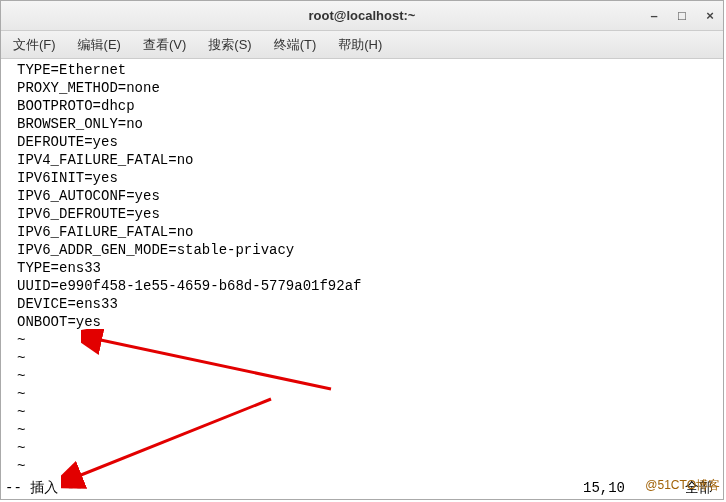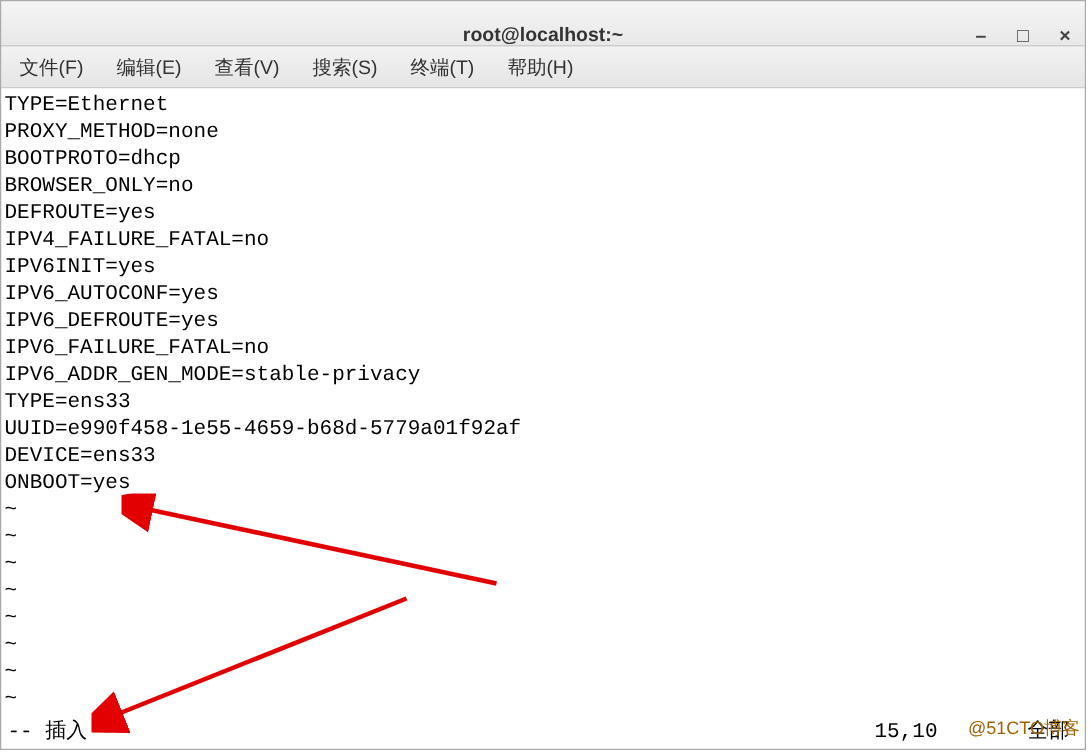--- a/index.html
+++ b/index.html
@@ -18,21 +18,21 @@
       height: 500px;
       background: #fff;
       display: flex;
       flex-direction: column;
     }
     .titlebar {
       height: 30px;
       background: linear-gradient(#f5f5f5, #e8e8e8);
       border-bottom: 1px solid #ccc;
       display: flex;
-      align-items: flex-end;
+      align-items: center;
       justify-content: center;
       position: relative;
     }
     .titlebar-title {
       font-weight: bold;
       font-size: 13px;
       color: #333;
     }
     .window-controls {
       position: absolute;
@@ -73,21 +73,21 @@
       color: #000;
       font-family: "Courier New", monospace;
       font-size: 14px;
       line-height: 18px;
       padding: 2px 0 0 0;
       position: relative;
       overflow: hidden;
     }
     .term-line {
       white-space: pre;
-      padding-left: 2px;
+      padding-left: 16px;
     }
     .tilde {
       color: #000;
     }
     .statusbar {
       position: absolute;
       bottom: 2px;
       left: 0;
       right: 0;
       font-family: "Courier New", monospace;

